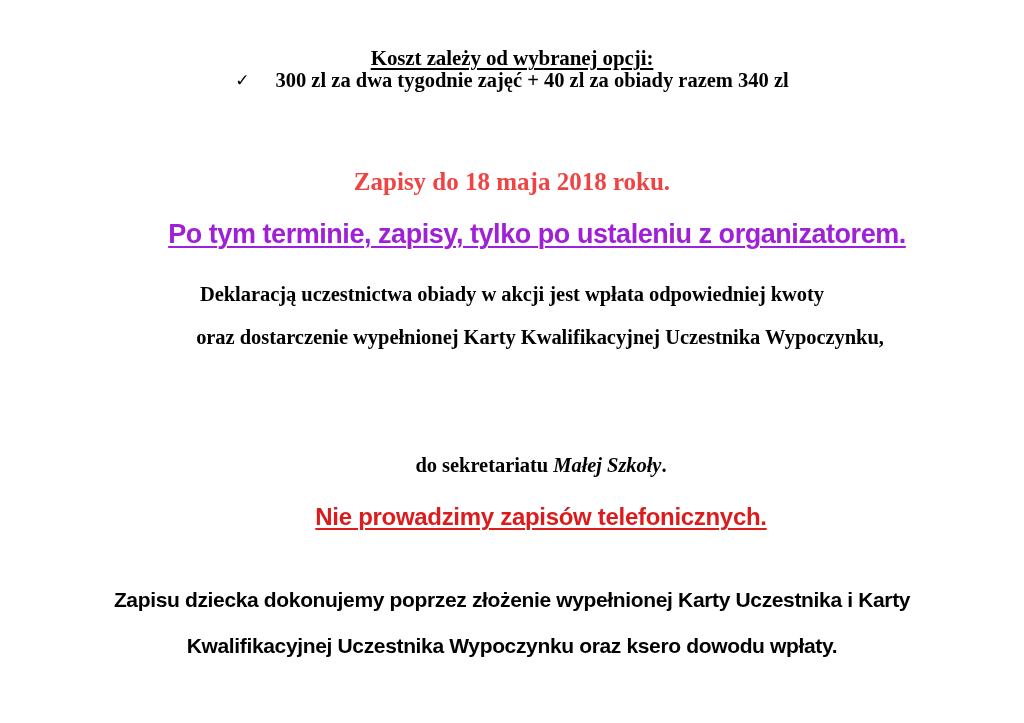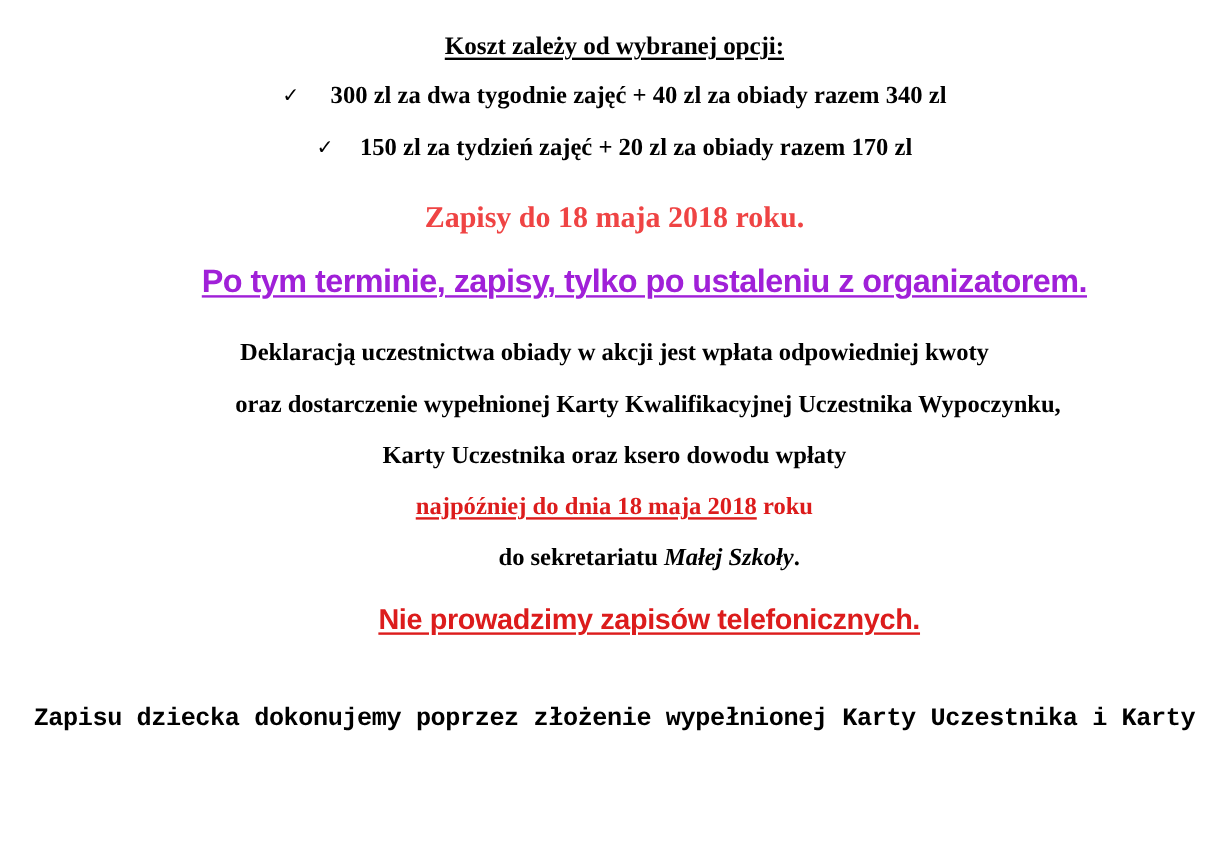--- a/index.html
+++ b/index.html
@@ -26,20 +26,21 @@
     text-align: center;
     white-space: nowrap;
   }
 
   
   .heading {
     font-family: "Liberation Serif", "DejaVu Serif", serif;
     font-weight: bold;
     font-size: 21px;
     letter-spacing: -0.1px;
+    margin-top: 20px;
   }
   .heading .u {
     text-decoration: underline;
     text-decoration-thickness: 1.6px;
     text-underline-offset: 2.5px;
   }
 
   
   .bullet-row {
     position: absolute;
@@ -111,70 +112,64 @@
     letter-spacing: -0.3px;
   }
   .red-sans .u {
     text-decoration: underline;
     text-decoration-thickness: 2px;
     text-underline-offset: 3px;
   }
 
   
   .footer-sans {
-    font-family: Liberation Mono, monospace;
+    font-family: Liberation Sans, sans-serif;
     font-weight: bold;
     font-size: 21px;
     letter-spacing: -0.35px;
   }
 </style>
 </head>
 <body>
 
 <div class="page">
 
   <div class="line heading" style="top:26px;">
     <span class="u">Koszt zależy od wybranej opcji:</span>
   </div>
 
   <div class="bullet-row" style="top:69px;">
     <span class="tick">✓</span><span class="gap-a"></span><span>300 zl za dwa tygodnie zajęć + 40 zl za obiady razem 340 zl</span>
   </div>
 
-  <div class="bullet-row" style="top:112px;">
-    <span class="tick">✓</span><span class="gap-b"></span><span>150 zl za tydzień zajęć + 20 zl za obiady razem 170 zl</span>
-  </div>
 
   <div class="line red-serif" style="top:168px; color:#ef4444;">
     <span>Zapisy do 18 maja 2018 roku.</span>
   </div>
 
   <div class="line purple-sans" style="top:219px; color:#A020D8;">
     <span class="u">Po tym terminie, zapisy, tylko po ustaleniu z organizatorem.</span>
   </div>
 
   <div class="line body-serif" style="top:283px;">
     <span>Deklaracją uczestnictwa obiady w akcji jest  wpłata odpowiedniej kwoty</span>
   </div>
   <div class="line body-serif" style="top:326px;margin-left:28px;">
     <span>oraz dostarczenie wypełnionej Karty Kwalifikacyjnej Uczestnika Wypoczynku,</span>
   </div>
-  <div class="line body-serif" style="top:369px;">
-    <span>Karty Uczestnika oraz ksero dowodu wpłaty</span>
-  </div>
 
-  <div class="line red-date" style="top:411px; color:#DC1C1C;">
-    <span class="u">najpóźniej do dnia 18 maja 2018</span><span> roku</span>
-  </div>
 
   <div class="line body-serif" style="top:454px;padding-left:29px;">
     <span>do sekretariatu </span><span class="ital">Małej Szkoły</span><span>.</span>
   </div>
 
   <div class="line red-sans" style="top:503px; color:#DC1C1C;padding-left:29px;">
     <span class="u">Nie prowadzimy zapisów telefonicznych.</span>
   </div>
 
   <div class="line footer-sans" style="top:588px;">
     <span>Zapisu dziecka dokonujemy poprzez złożenie wypełnionej Karty Uczestnika i Karty</span>
   </div>
+  <div class="line footer-sans" style="top:634px;">
+    <span>Kwalifikacyjnej Uczestnika Wypoczynku oraz ksero dowodu wpłaty.</span>
+  </div>
 
 </div>
 
 </body></html>

